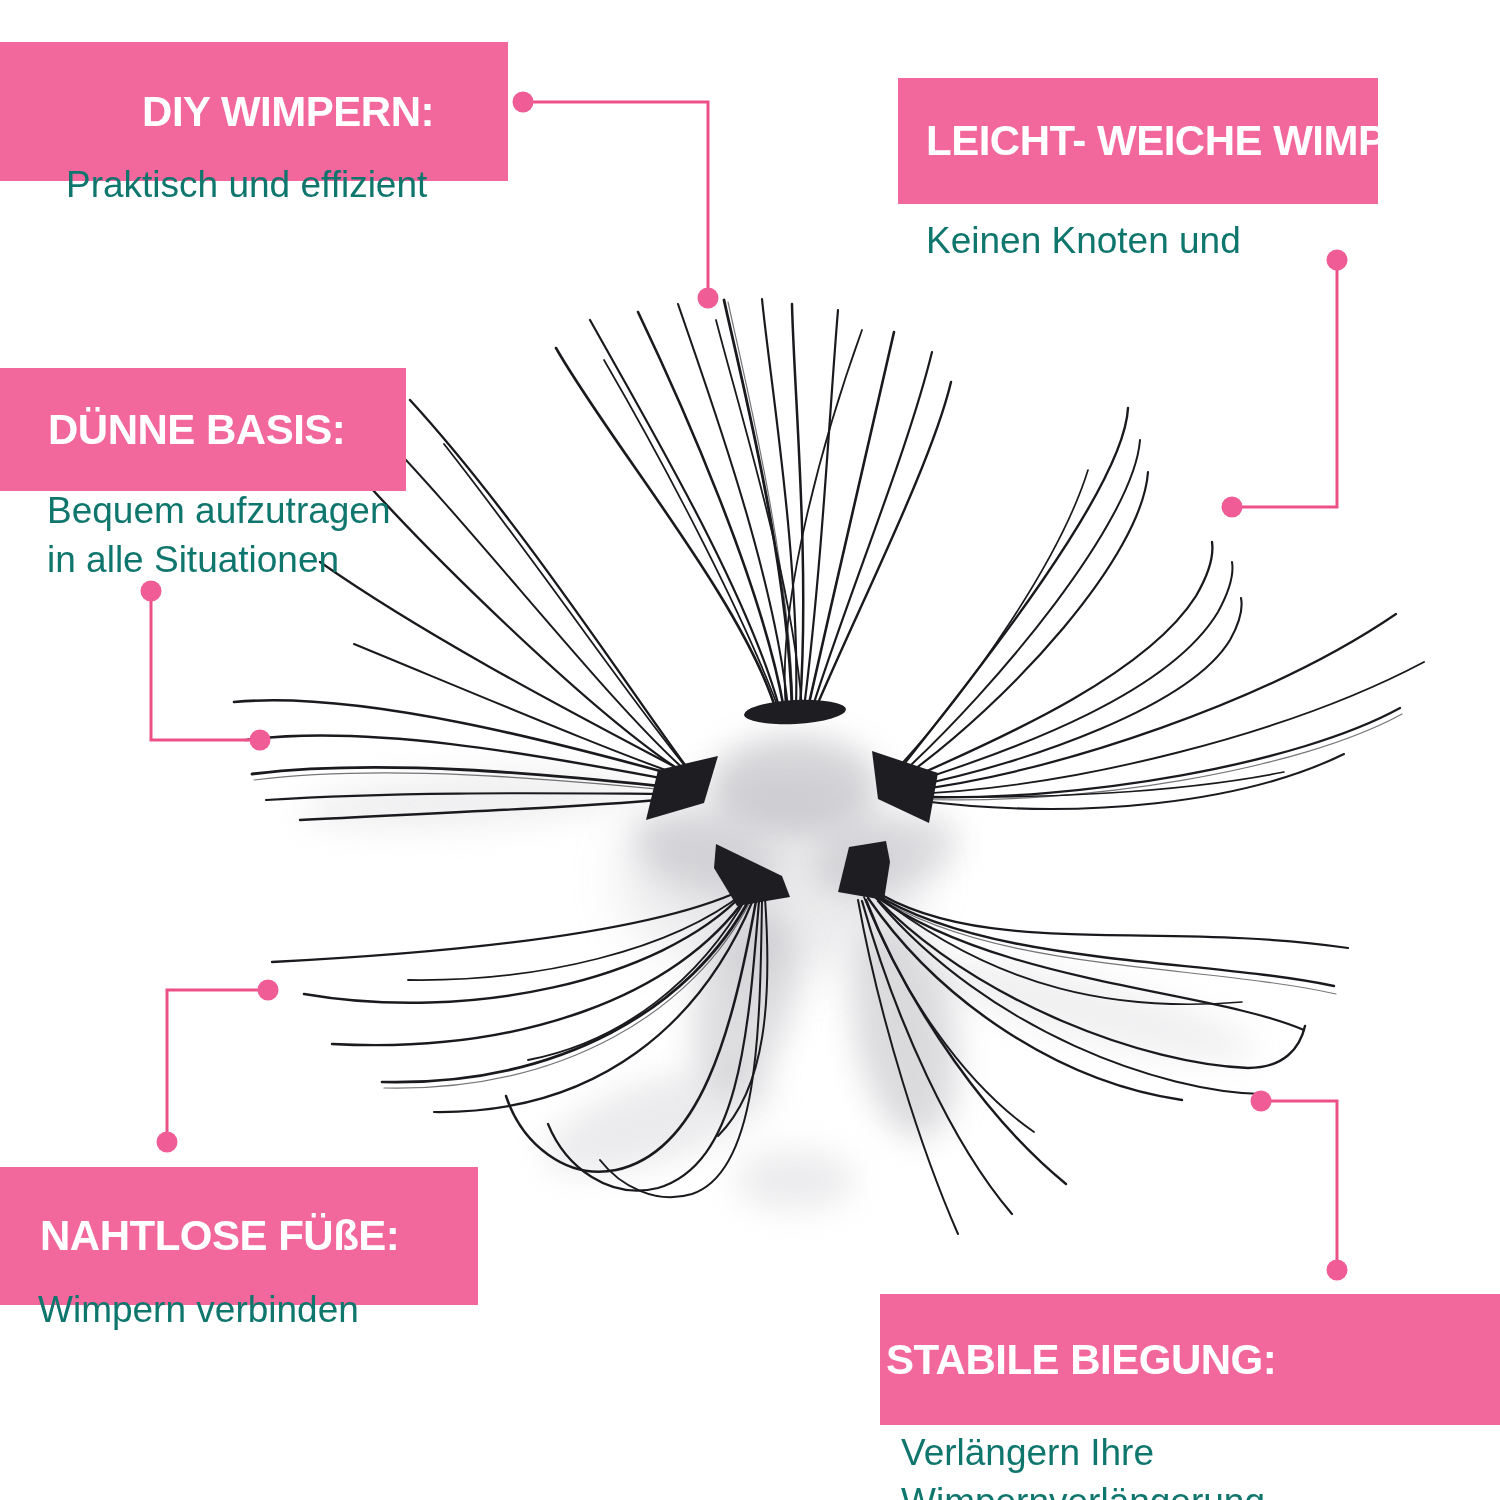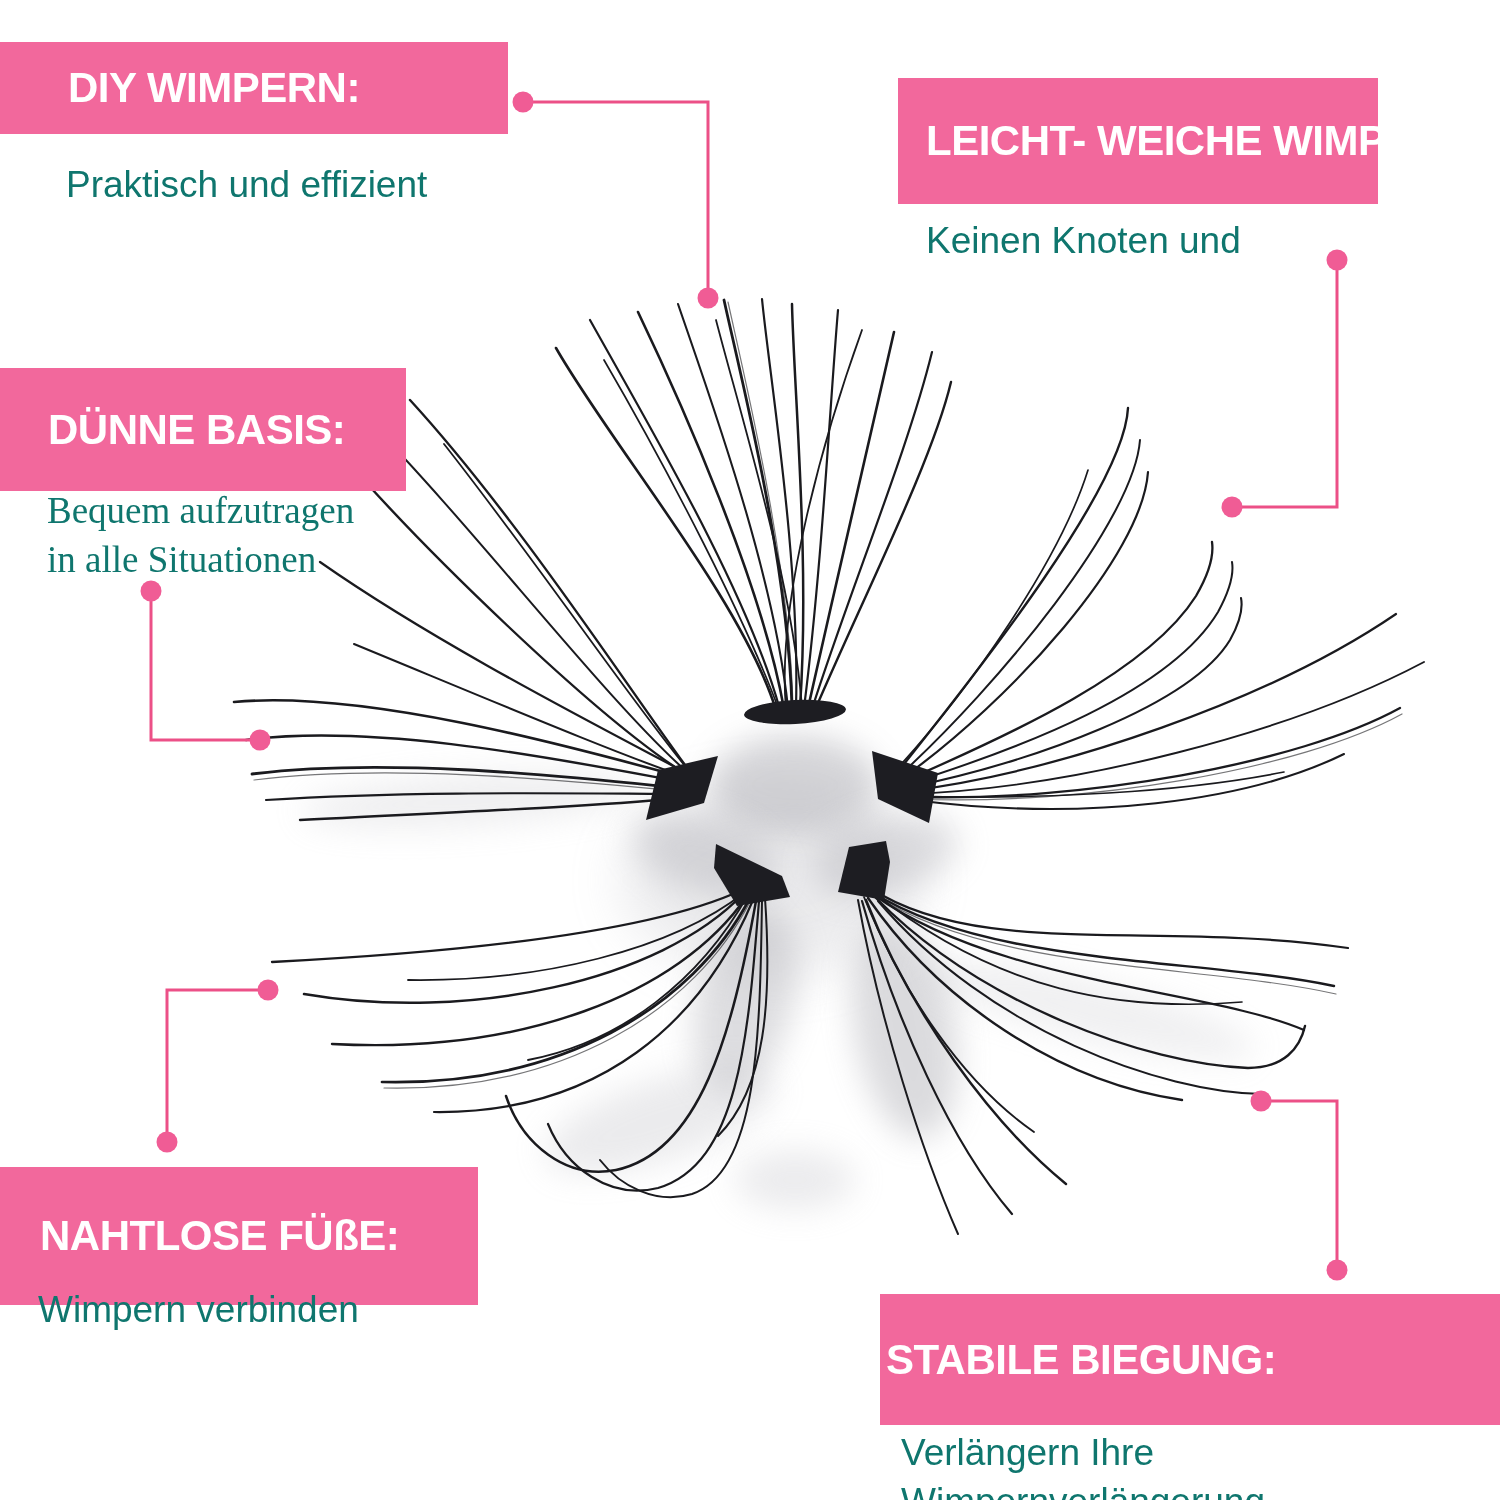--- a/index.html
+++ b/index.html
@@ -31,28 +31,28 @@
   .label-body {
     position: absolute;
     color: #0f766e;
     font-size: 37px;
     line-height: 49px;
     white-space: nowrap;
     z-index: 3;
   }
 
   
-  #box-diy      { left: 0;     top: 42px;   width: 508px; height: 92px; padding-left: 68px; }
+  #box-diy      { left: 0;     top: 42px;   width: 508px; height: 139px; padding-left: 68px; justify-content: center; }
   #body-diy     { left: 66px;  top: 160px; }
 
   #box-leicht   { left: 898px; top: 78px;   width: 480px; height: 126px; padding-left: 28px; }
   #body-leicht  { left: 926px; top: 216px; text-align: center; }
 
   #box-duenne   { left: 0;     top: 368px;  width: 406px; height: 123px; padding-left: 48px; }
-  #body-duenne  { left: 47px;  top: 486px; font-family: Liberation Serif, serif; }
+  #body-duenne  { left: 47px;  top: 486px; }
 
   #box-nahtlose { left: 0;     top: 1167px; width: 478px; height: 138px; padding-left: 40px; }
   #body-nahtlose{ left: 38px;  top: 1285px; }
 
   #box-stabile  { left: 880px; top: 1294px; width: 620px; height: 131px; padding-left: 6px; }
   #body-stabile { left: 901px; top: 1428px; }
 
   .connectors { z-index: 2; }
   .photo { z-index: 1; }
 </style>

